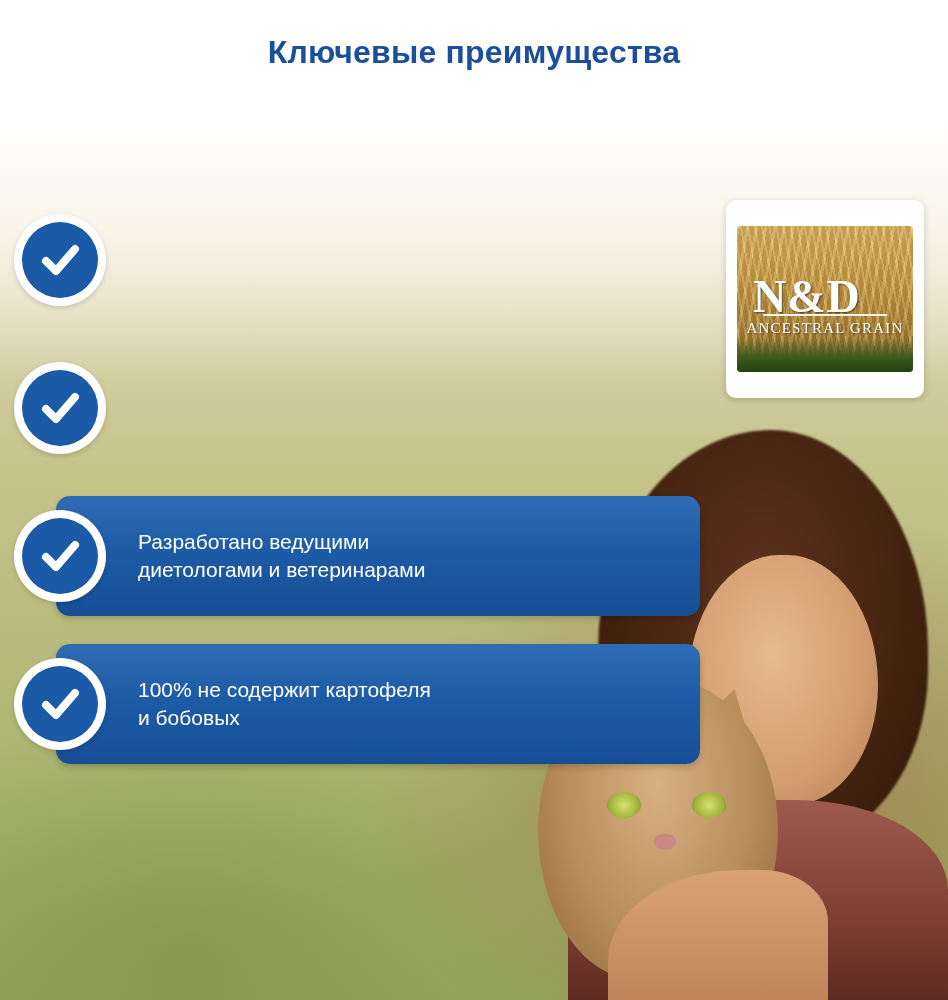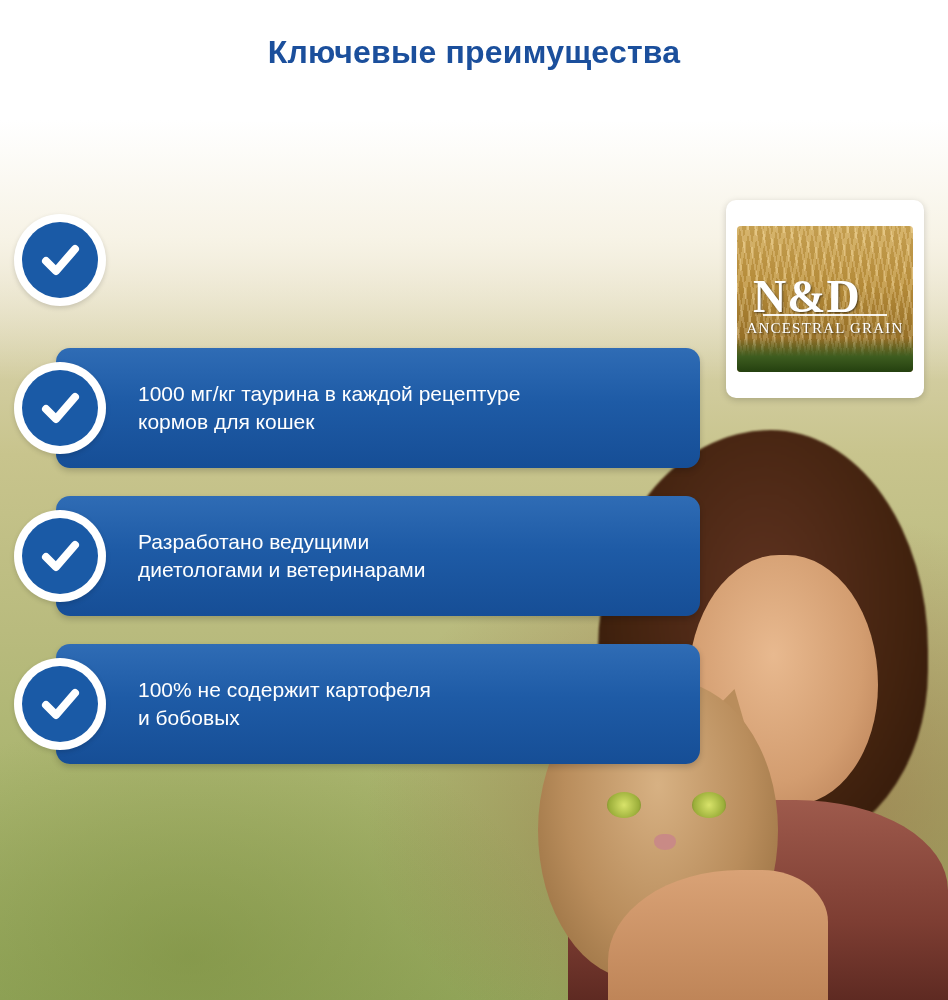--- a/index.html
+++ b/index.html
@@ -316,24 +316,20 @@
       <div class="check-badge">
         <div class="check-inner">
           <svg width="44" height="44" viewBox="0 0 44 44" xmlns="http://www.w3.org/2000/svg">
             <path d="M8,23 L18,33 L37,11" stroke="#ffffff" stroke-width="8" fill="none" stroke-linecap="round" stroke-linejoin="round"></path>
           </svg>
         </div>
       </div>
     </div>
 
     <div class="benefit-row">
-      <div class="benefit-bar">
-        <div class="benefit-text">1000 мг/кг таурина в каждой рецептуре
-кормов для кошек</div>
-      </div>
       <div class="check-badge">
         <div class="check-inner">
           <svg width="44" height="44" viewBox="0 0 44 44" xmlns="http://www.w3.org/2000/svg">
             <path d="M8,23 L18,33 L37,11" stroke="#ffffff" stroke-width="8" fill="none" stroke-linecap="round" stroke-linejoin="round"></path>
           </svg>
         </div>
       </div>
     </div>
 
     <div class="benefit-row">

